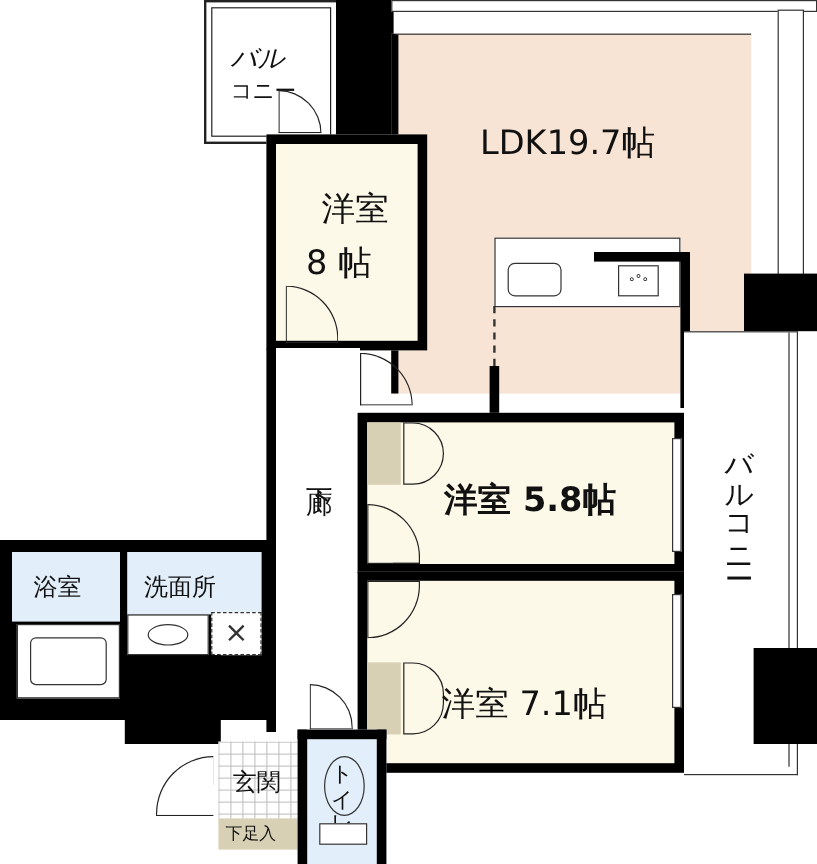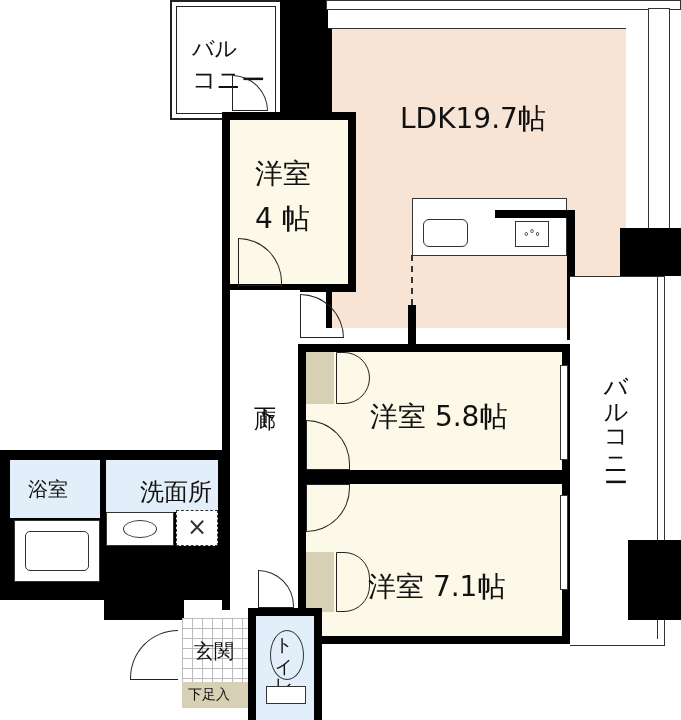--- a/index.html
+++ b/index.html
@@ -15,56 +15,56 @@
   .vlbl{writing-mode:vertical-rl;text-orientation:upright;}
   .door{position:absolute;border:1.5px solid #222;box-sizing:border-box;}
   .win{position:absolute;background:#fff;border:1.5px solid #333;box-sizing:border-box;}
   .grid{background-color:#fff;background-image:linear-gradient(#bbb 1px,transparent 1px),linear-gradient(90deg,#bbb 1px,transparent 1px);background-size:10px 10px;}
 </style>
 </head>
 <body>
 
 <div class="abs" style="left:170px;top:0;width:112px;height:120px;border:2px solid #222;background:#fff;">
   <div class="abs" style="left:4px;top:4px;right:4px;bottom:4px;border:1.5px solid #222;"></div>
-  <div class="lbl" style="left:20px;top:32px;font-size:22px;">バル</div>
-  <div class="lbl" style="left:20px;top:62px;font-size:24px;">コニー</div>
+  <div class="lbl" style="left:20px;top:32px;font-size:22px;font-style:italic;">バル</div>
+  <div class="lbl" style="left:20px;top:62px;font-size:18px;">コニー</div>
 </div>
 
 <div class="abs wall" style="left:280px;top:0;width:48px;height:120px;"></div>
 
 <div class="abs ldk" style="left:326px;top:28px;width:300px;height:300px;border-left:6px solid #000;border-top:1.5px solid #333;"></div>
 <div class="abs" style="left:326px;top:0;width:355px;height:10px;border:1.5px solid #333;background:#fff;"></div>
 <div class="abs" style="left:648px;top:8px;width:22px;height:230px;border:1.5px solid #333;background:#fff;"></div>
 <div class="abs wall" style="left:620px;top:228px;width:61px;height:48px;"></div>
 <div class="lbl" style="left:400px;top:100px;">LDK19.7帖</div>
 
 <div class="abs white" style="left:412px;top:198px;width:155px;height:58px;border:1.5px solid #333;">
   <div class="abs" style="left:10px;top:20px;width:45px;height:28px;border:1.5px solid #333;border-radius:6px;"></div>
   <div class="abs" style="left:102px;top:22px;width:34px;height:26px;border:1.5px solid #333;font-size:10px;text-align:center;line-height:24px;">∘°∘</div>
 </div>
 <div class="abs wall" style="left:495px;top:210px;width:80px;height:8px;"></div>
 <div class="abs wall" style="left:567px;top:210px;width:8px;height:130px;"></div>
 <div class="abs" style="left:411px;top:255px;width:0;height:50px;border-left:2px dashed #333;"></div>
 <div class="abs wall" style="left:408px;top:305px;width:8px;height:40px;"></div>
 
 <div class="abs yo" style="left:222px;top:112px;width:134px;height:180px;border:8px solid #000;"></div>
-<div class="lbl" style="left:255px;top:155px;">洋室</div>
-<div class="lbl" style="left:255px;top:200px;">4 帖</div>
+<div class="lbl" style="left:268px;top:155px;">洋室</div>
+<div class="lbl" style="left:255px;top:200px;">8 帖</div>
 <div class="door" style="left:238px;top:238px;width:44px;height:48px;border-top-right-radius:44px;"></div>
 <div class="door" style="left:232px;top:75px;width:36px;height:36px;border-top-right-radius:36px;"></div>
 
 <div class="abs white" style="left:222px;top:290px;width:78px;height:320px;border-left:8px solid #000;"></div>
 <div class="lbl vlbl" style="left:250px;top:390px;font-size:22px;">廊下</div>
 <div class="door" style="left:300px;top:294px;width:44px;height:44px;border-top-right-radius:44px;"></div>
 
 <div class="abs yo" style="left:298px;top:344px;width:272px;height:134px;border:8px solid #000;"></div>
 <div class="abs stor" style="left:306px;top:352px;width:28px;height:52px;"></div>
 <div class="door" style="left:336px;top:352px;width:34px;height:52px;border-radius:0 26px 26px 0;"></div>
 <div class="door" style="left:306px;top:420px;width:44px;height:50px;border-top-right-radius:44px;"></div>
-<div class="lbl" style="left:370px;top:398px;">洋室 5.8帖</div>
+<div class="lbl" style="left:370px;top:398px;font-weight:bold;">洋室 5.8帖</div>
 <div class="win" style="left:560px;top:365px;width:8px;height:95px;"></div>
 
 <div class="abs yo" style="left:298px;top:476px;width:272px;height:168px;border:8px solid #000;"></div>
 <div class="door" style="left:306px;top:484px;width:44px;height:48px;border-bottom-right-radius:44px;"></div>
 <div class="abs stor" style="left:306px;top:552px;width:28px;height:60px;"></div>
 <div class="door" style="left:336px;top:552px;width:34px;height:60px;border-radius:0 26px 26px 0;"></div>
 <div class="lbl" style="left:368px;top:568px;">洋室 7.1帖</div>
 <div class="win" style="left:560px;top:495px;width:8px;height:95px;"></div>
 
 <div class="abs white" style="left:570px;top:276px;width:95px;height:370px;border:1.5px solid #333;border-left:none;">
@@ -73,21 +73,21 @@
 <div class="lbl vlbl" style="left:600px;top:360px;font-size:24px;">バルコニー</div>
 <div class="abs wall" style="left:628px;top:540px;width:53px;height:80px;"></div>
 
 <div class="abs wall" style="left:0;top:450px;width:230px;height:150px;"></div>
 <div class="abs wet" style="left:10px;top:460px;width:90px;height:58px;"></div>
 <div class="lbl" style="left:28px;top:476px;font-size:20px;">浴室</div>
 <div class="abs white" style="left:14px;top:520px;width:86px;height:62px;border:1.5px solid #333;">
   <div class="abs" style="left:10px;top:10px;right:10px;bottom:10px;border:1.5px solid #333;border-radius:5px;"></div>
 </div>
 <div class="abs wet" style="left:106px;top:460px;width:112px;height:52px;"></div>
-<div class="lbl" style="left:120px;top:476px;font-size:24px;margin-left:20px;">洗面所</div>
+<div class="lbl" style="left:120px;top:476px;font-size:20px;">洗面所</div>
 <div class="abs white" style="left:106px;top:512px;width:68px;height:34px;border:1.5px solid #333;">
   <div class="abs" style="left:16px;top:7px;width:34px;height:18px;border:1.5px solid #333;border-radius:50%;"></div>
 </div>
 <div class="abs white" style="left:176px;top:510px;width:42px;height:36px;border:1.5px dashed #333;text-align:center;font-size:24px;line-height:32px;color:#333;">×</div>
 <div class="abs wall" style="left:104px;top:546px;width:80px;height:74px;"></div>
 
 <div class="abs grid" style="left:182px;top:618px;width:68px;height:64px;"></div>
 <div class="lbl" style="left:194px;top:638px;font-size:20px;">玄関</div>
 <div class="abs stor" style="left:182px;top:682px;width:68px;height:26px;"></div>
 <div class="lbl" style="left:188px;top:686px;font-size:14px;">下足入</div>

